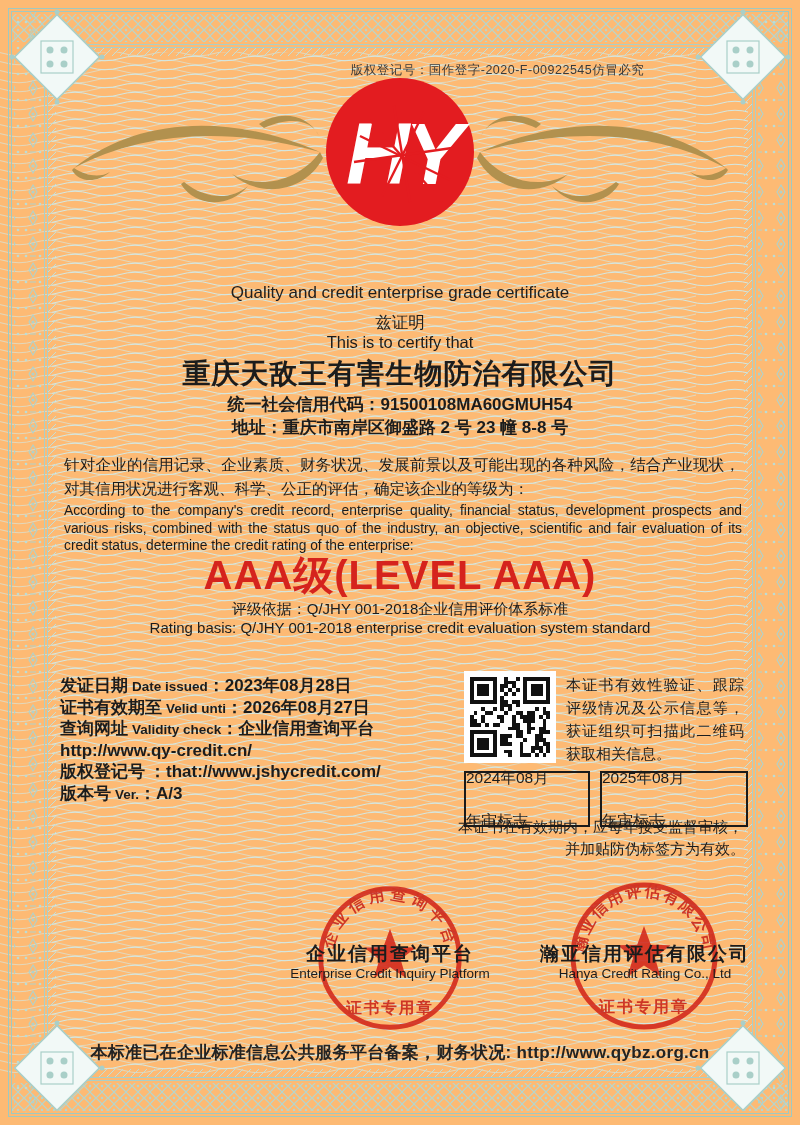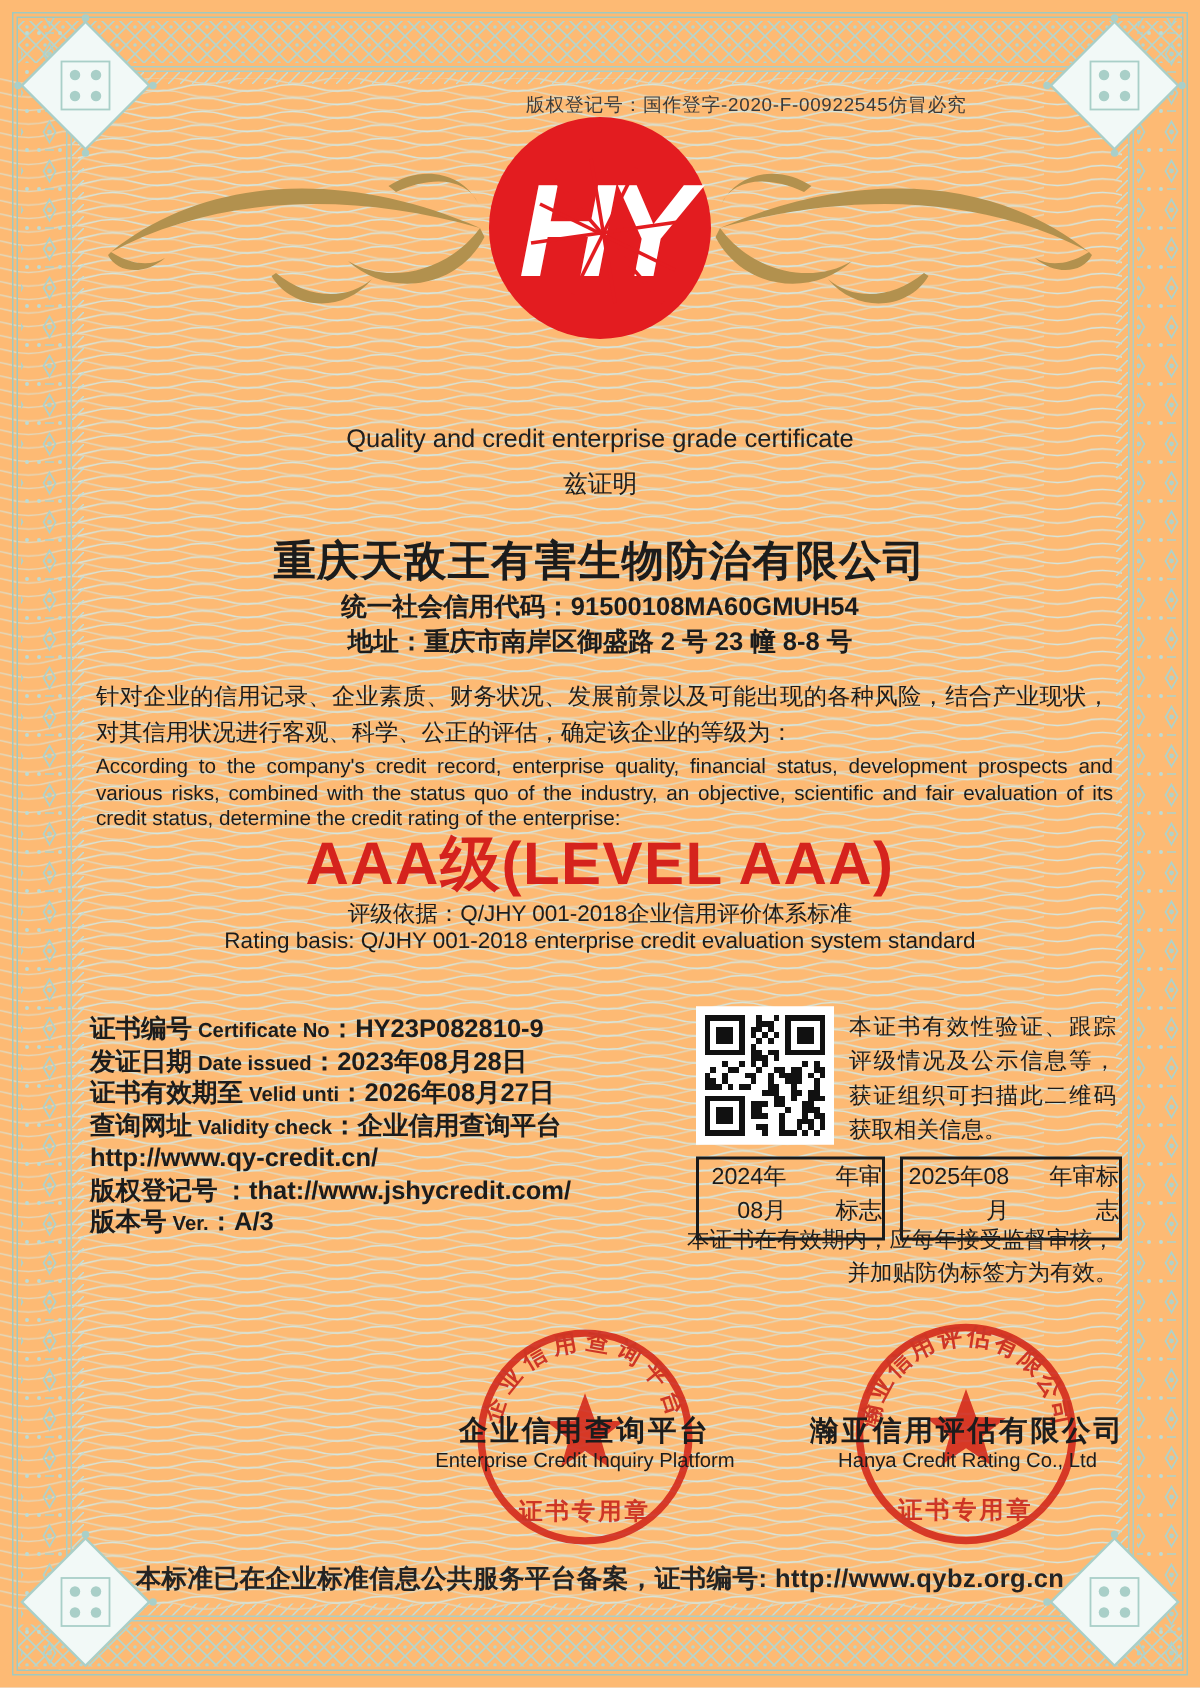--- a/index.html
+++ b/index.html
@@ -34,21 +34,21 @@
   .dl-zh{font-size:17px;}
   .dl-zh:not(:empty){margin-right:4px;}
   .dl-en{font-size:13.5px;}
   .dl-sep,.dl-val{font-size:17px;}
 
   .qr-box{left:464px;top:671px;width:92px;height:92px;background:#fff;padding:0;}
   .qr-box svg{display:block;width:92px;height:92px;background:#fff;}
   .qr-caption{left:566px;top:673px;width:178px;font-size:15px;line-height:23px;font-weight:500;text-align:justify;}
 
   .yearbox{top:771px;height:52px;border:2px solid #1a1a1a;background:transparent;
-           display:flex;flex-direction:row;justify-content:center;text-align:right;
+           display:flex;flex-direction:column;justify-content:center;text-align:left;
            font-size:15.5px;line-height:23px;font-weight:500;gap:20px;}
   .yearbox.b1{left:464px;width:122px;}
   .yearbox.b2{left:600px;width:144px;}
 
   .note{left:458px;top:816px;width:287px;font-size:15px;line-height:22px;font-weight:500;}
   .note .l2{text-align:right;}
 
   .seal{position:absolute;z-index:1;opacity:.88;}
   .seal.s1{left:312px;top:880px;width:156px;height:156px;}
   .seal.s2{left:564px;top:876px;width:160px;height:160px;}
@@ -188,33 +188,33 @@
       <path d="M46,44 L118,126"></path>
         <path d="M100,36 L58,120"></path>
         <path d="M30,86 L128,72"></path>
       <path d="M70,30 L86,126"></path>
         <path d="M36,60 L126,104"></path>
     </g>
   </svg>
 
   <div class="abs ctr subtitle">Quality and credit enterprise grade certificate</div>
   <div class="abs ctr certify-zh">兹证明</div>
+  <div class="abs ctr certify-en">This is to certify that</div>
 
   <div class="abs ctr company">重庆天敌王有害生物防治有限公司</div>
   <div class="abs ctr codeline"><span>统一社会信用代码：</span><span>91500108MA60GMUH54</span></div>
   <div class="abs ctr addrline"><span>地址：</span><span>重庆市南岸区御盛路 2 号 23 幢 8-8 号</span></div>
 
   <div class="abs para-zh">针对企业的信用记录、企业素质、财务状况、发展前景以及可能出现的各种风险，结合产业现状，对其信用状况进行客观、科学、公正的评估，确定该企业的等级为：</div>
   <div class="abs para-en">According to the company's credit record, enterprise quality, financial status, development prospects and various risks, combined with the status quo of the industry, an objective, scientific and fair evaluation of its credit status, determine the credit rating of the enterprise:</div>
   <div class="abs ctr level">AAA级(LEVEL AAA)</div>
   <div class="abs ctr basis-zh">评级依据：Q/JHY 001-2018企业信用评价体系标准</div>
   <div class="abs ctr basis-en">Rating basis: Q/JHY 001-2018 enterprise credit evaluation system standard</div>
 
   <div class="details">
-    <div class="dl"><span class="dl-zh">证书编号</span><span class="dl-en">Certificate No</span><span class="dl-sep">：</span><span class="dl-val">HY23P082810-9</span></div>
     <div class="dl"><span class="dl-zh">发证日期</span><span class="dl-en">Date issued</span><span class="dl-sep">：</span><span class="dl-val">2023年08月28日</span></div>
     <div class="dl"><span class="dl-zh">证书有效期至</span><span class="dl-en">Velid unti</span><span class="dl-sep">：</span><span class="dl-val">2026年08月27日</span></div>
     <div class="dl"><span class="dl-zh">查询网址</span><span class="dl-en">Validity check</span><span class="dl-sep">：</span><span class="dl-val">企业信用查询平台</span></div>
     <div class="dl"><span class="dl-zh"></span><span class="dl-en"></span><span class="dl-sep"></span><span class="dl-val">http://www.qy-credit.cn/</span></div>
     <div class="dl"><span class="dl-zh">版权登记号</span><span class="dl-en"></span><span class="dl-sep">：</span><span class="dl-val">that://www.jshycredit.com/</span></div>
     <div class="dl"><span class="dl-zh">版本号</span><span class="dl-en">Ver.</span><span class="dl-sep">：</span><span class="dl-val">A/3</span></div>
   </div>
 
   <div class="abs qr-box">
     <svg viewBox="-1.5 -1.5 24 24" shape-rendering="crispEdges">
@@ -382,15 +382,15 @@
     <polygon class="seal-star" points="80,50 86.8,68.7 106.6,69.3 90.9,81.6 96.5,100.6 80,89.5 63.5,100.6 69.1,81.6 53.4,69.3 73.2,68.7"></polygon>
     <text class="seal-arc" style="letter-spacing:2px;"><textPath href="#arc2" startOffset="50%" text-anchor="middle">瀚亚信用评估有限公司</textPath></text>
     <text class="seal-bottom" x="80" y="136" text-anchor="middle">证书专用章</text>
   </svg>
 
   <div class="abs org-zh o1">企业信用查询平台</div>
   <div class="abs org-en o1">Enterprise Credit Inquiry Platform</div>
   <div class="abs org-zh o2">瀚亚信用评估有限公司</div>
   <div class="abs org-en o2">Hanya Credit Rating Co., Ltd</div>
 
-  <div class="abs ctr footer">本标准已在企业标准信息公共服务平台备案，证书编号: http://www.qybz.org.cn</div>
+  <div class="abs ctr footer">本标准已在企业标准信息公共服务平台备案，财务状况: http://www.qybz.org.cn</div>
 
 </div>
 
 </body></html>

